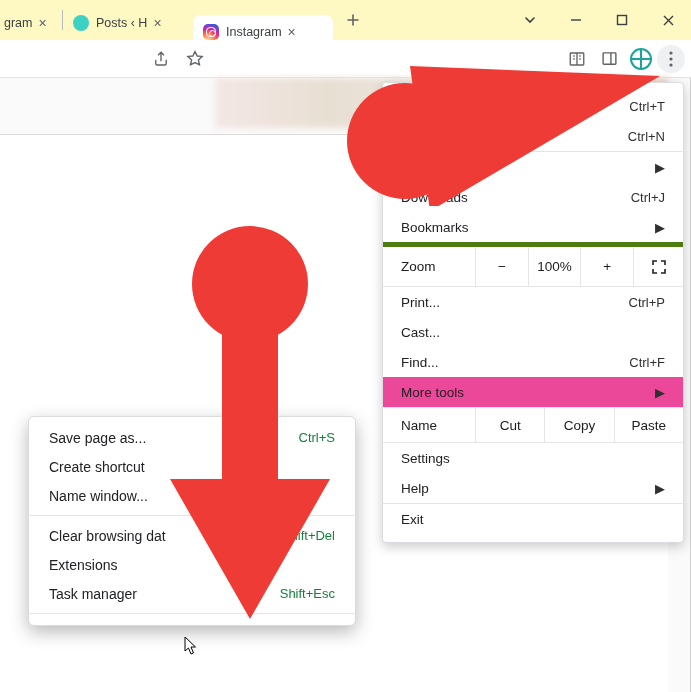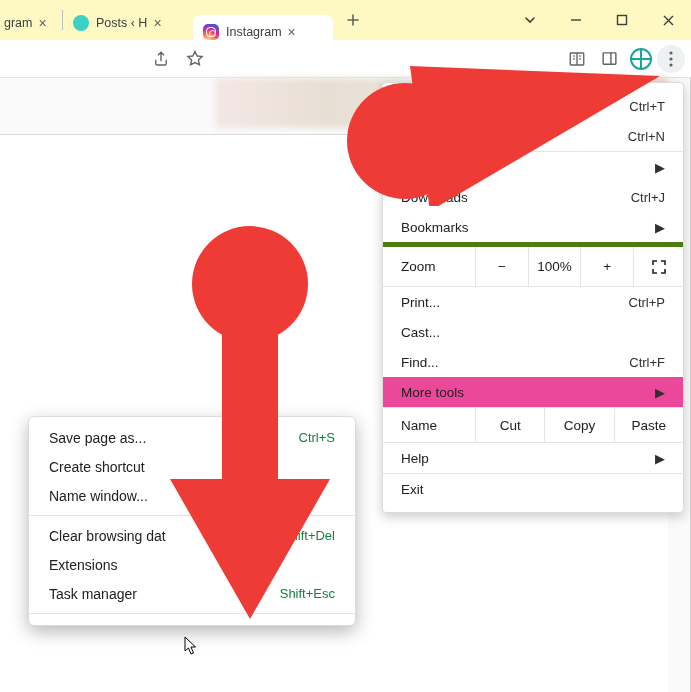--- a/index.html
+++ b/index.html
@@ -212,20 +212,23 @@
       <span class="label">More tools</span>
       <span class="arrow">▶</span>
     </div>
   <div class="edit-row">
     <div>Name</div>
     <div>Cut</div>
     <div>Copy</div>
     <div>Paste</div>
   </div>
   <div class="mm-row">
+      <span class="label">Settings</span>
+    </div>
+  <div class="mm-row">
       <span class="label">Help</span>
       <span class="arrow">▶</span>
     </div>
   <div class="mm-sep"></div>
   <div class="mm-row">
       <span class="label">Exit</span>
     </div>
   <div style="height:8px"></div>
 </div>
 

